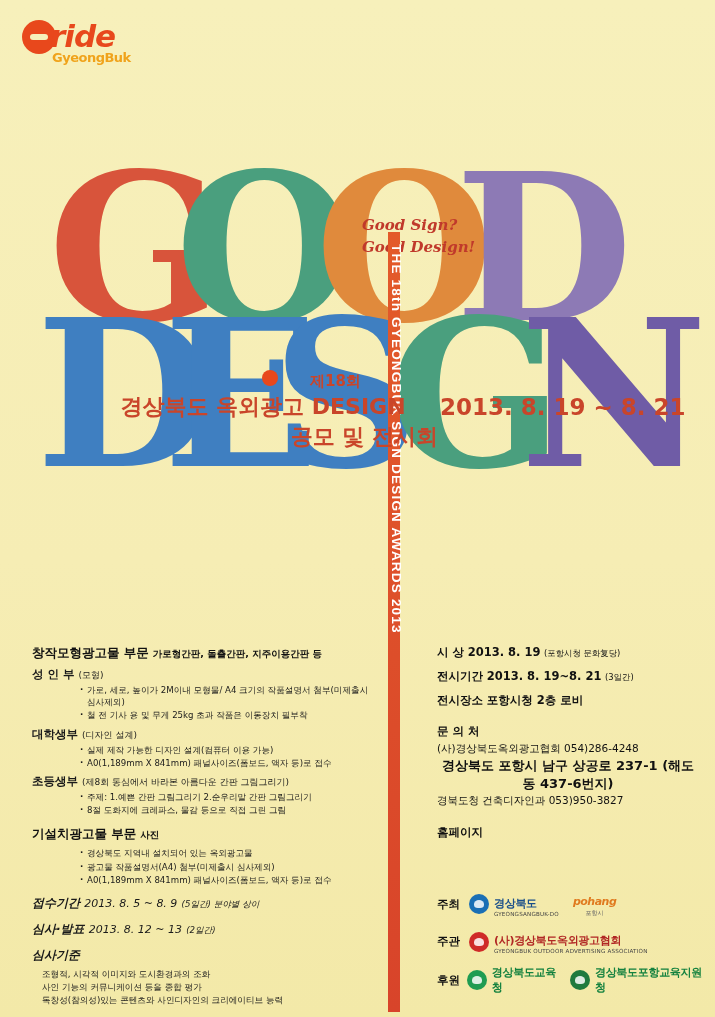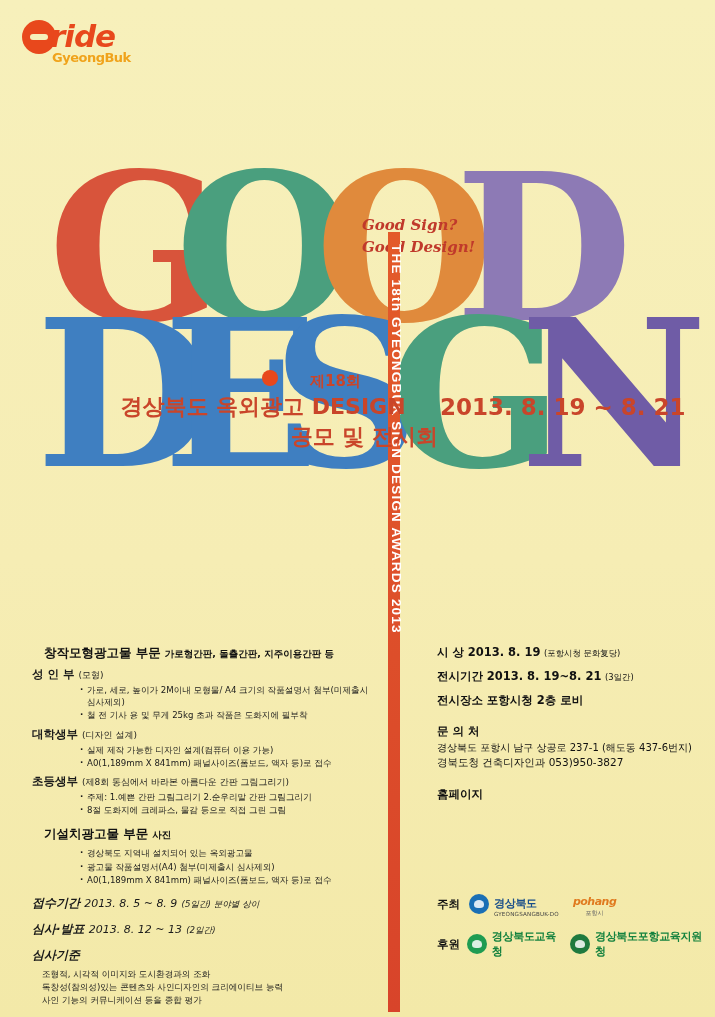--- a/index.html
+++ b/index.html
@@ -100,21 +100,21 @@
     font-size:22px; font-weight:bold; color:#c9452a;
   }
   .t-date {
     position:absolute; left:440px; top:22px;
     font-size:23px; font-weight:bold; color:#c9452a;
   }
 
   
   .leftcol { position:absolute; left:32px; top:645px; width:345px; color:#1a1a1a; }
   .sec-h {
-    font-size:12.5px; font-weight:bold; margin:0 0 3px 12px; color:#111;
+    font-size:12.5px; font-weight:bold; margin:0 0 3px 0; color:#111;
   }
   .sec-h .sub { font-size:9.5px; font-weight:bold; margin-left:4px; }
   .sec-sub { font-size:11.5px; font-weight:bold; margin:5px 0 2px 0; }
   .sec-sub .paren { font-size:9px; font-weight:normal; }
   .bullets { margin:0 0 4px 8px; }
   .bullets li {
     list-style:none; font-size:8.6px; line-height:1.42; margin:0 0 1px 0;
     position:relative; padding-left:7px;
   }
   .bullets li:before {
@@ -124,21 +124,21 @@
   .row-line .thin { font-weight:normal; font-size:11px; }
   .row-line .small { font-weight:normal; font-size:8.6px; }
   .crit { margin:4px 0 0 10px; }
   .crit div { font-size:8.6px; line-height:1.5; }
 
   
   .rightcol { position:absolute; left:437px; top:645px; width:262px; color:#111; }
   .r-row { margin-bottom:9px; font-size:11.5px; }
   .r-label { font-weight:bold; display:inline-block; }
   .r-val { font-weight:bold; }
-  .r-small { font-size:10px; font-weight:normal; line-height:1.4; }
+  .r-small { font-size:13px; font-weight:bold; line-height:1.4;text-align:center; }
   .r-note { font-size:8.4px; font-weight:normal; }
   .r-head { font-weight:bold; font-size:11.5px; margin-bottom:2px; }
   .r-line { font-size:10.5px; line-height:1.5; }
 
   
   .sponsors { position:absolute; left:437px; top:890px; width:265px; }
   .sp-row { display:flex; align-items:center; margin-bottom:11px; }
   .sp-key { font-size:11.5px; font-weight:bold; width:32px; color:#111; }
   .sp-body { display:flex; align-items:center; }
   .badge {
@@ -209,21 +209,21 @@
     <div class="sec-h">
       <span>창작모형광고물 부문</span><span class="sub">가로형간판, 돌출간판, 지주이용간판 등</span>
     </div>
 
     <div class="sec-sub">
       <span>성  인  부</span>
       <span class="paren">(모형)</span>
     </div>
     <ul class="bullets">
       <li>가로, 세로, 높이가 2M이내 모형물/ A4 크기의 작품설명서 첨부(미제출시 심사제외)</li>
-      <li>철 전 기사 용 및 무게 25kg 초과 작품은 도화지에 필부착</li>
+      <li>철 전 기사 용 및 무게 25kg 초과 작품은 이동장치 필부착</li>
     </ul>
 
     <div class="sec-sub">
       <span>대학생부</span>
       <span class="paren">(디자인 설계)</span>
     </div>
     <ul class="bullets">
       <li>실제 제작 가능한  디자인 설계(컴퓨터 이용 가능)</li>
       <li>A0(1,189mm X 841mm) 패널사이즈(폼보드, 액자 등)로 접수</li>
     </ul>
@@ -254,22 +254,22 @@
 
     <div class="row-line">
       <span>심사·발표</span>
       <span class="thin">2013. 8. 12 ~  13</span>
       <span class="small">(2일간)</span>
     </div>
 
     <div class="row-line">심사기준</div>
     <div class="crit">
       <div>조형적, 시각적 이미지와 도시환경과의 조화</div>
+      <div>사인 기능의 커뮤니케이션 등을 종합 평가</div>
       <div>독창성(참의성)있는 콘텐츠와 사인디자인의 크리에이티브 능력</div>
-      <div>사인 기능의 커뮤니케이션 등을 종합 평가</div>
     </div>
   </div>
 
   <div class="rightcol">
 
     <div class="r-row">
       <span class="r-label">시      상</span>
       <span class="r-val">2013. 8. 19</span>
       <span class="r-note">(포항시청 문화复당)</span>
     </div>
@@ -280,20 +280,21 @@
       <span class="r-note">(3일간)</span>
     </div>
 
     <div class="r-row">
       <span class="r-label">전시장소</span>
       <span class="r-val">포항시청 2층 로비</span>
     </div>
 
     <div class="r-row" style="margin-top:16px;">
       <div class="r-head">문 의 처</div>
+      <div class="r-line">(사)경상북도옥외광고협회 054)286-4248</div>
       <div class="r-small">경상북도 포항시 남구 상공로 237-1 (해도동 437-6번지)</div>
       <div class="r-line">경북도청 건축디자인과  053)950-3827</div>
     </div>
 
     <div class="r-row" style="margin-top:16px;">
       <div class="r-head">홈페이지</div>
     </div>
   </div>
 
   <div class="sponsors">
@@ -306,20 +307,30 @@
           <span class="sp-name">경상북도</span>
           <span class="sp-sub" style="display:block;">GYEONGSANGBUK-DO</span>
         </span>
         <span>
           <span class="pohang">pohang</span>
           <span class="pohang-sub" style="display:block;">포항시</span>
         </span>
       </div>
     </div>
 
+    <div class="sp-row">
+      <div class="sp-key">주관</div>
+      <div class="sp-body">
+        <span class="badge red"></span>
+        <span>
+          <span class="sp-name red">(사)경상북도옥외광고협회</span>
+          <span class="sp-sub" style="display:block;">GYEONGBUK OUTDOOR ADVERTISING ASSOCIATION</span>
+        </span>
+      </div>
+    </div>
 
     <div class="sp-row">
       <div class="sp-key">후원</div>
       <div class="sp-body">
         <span class="badge green"></span>
         <span class="sp-name green" style="margin-right:10px;">경상북도교육청</span>
         <span class="badge green2"></span>
         <span class="sp-name green">경상북도포항교육지원청</span>
       </div>
     </div>

